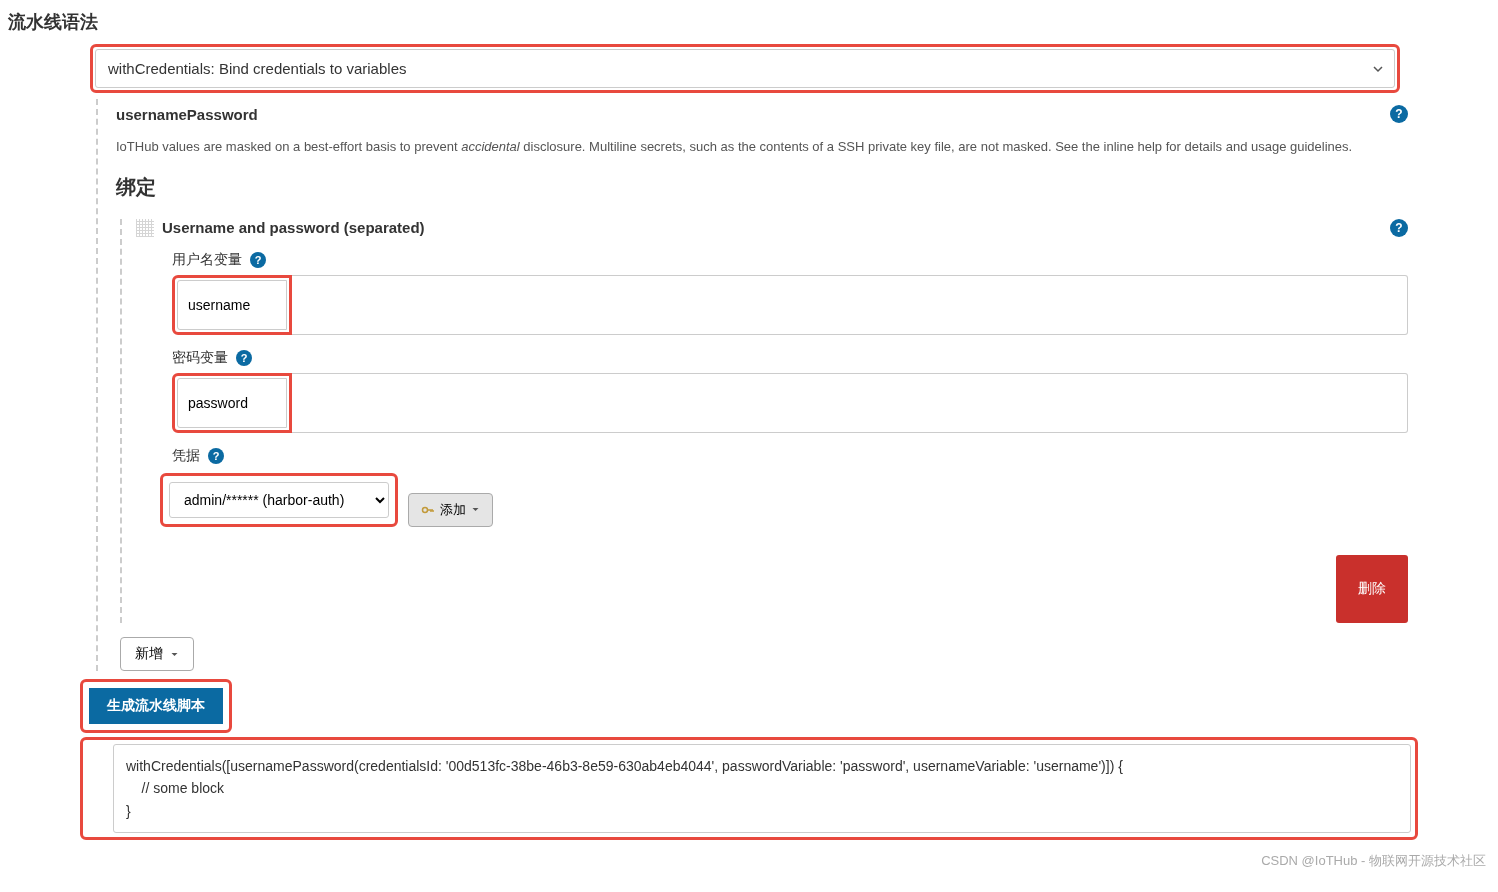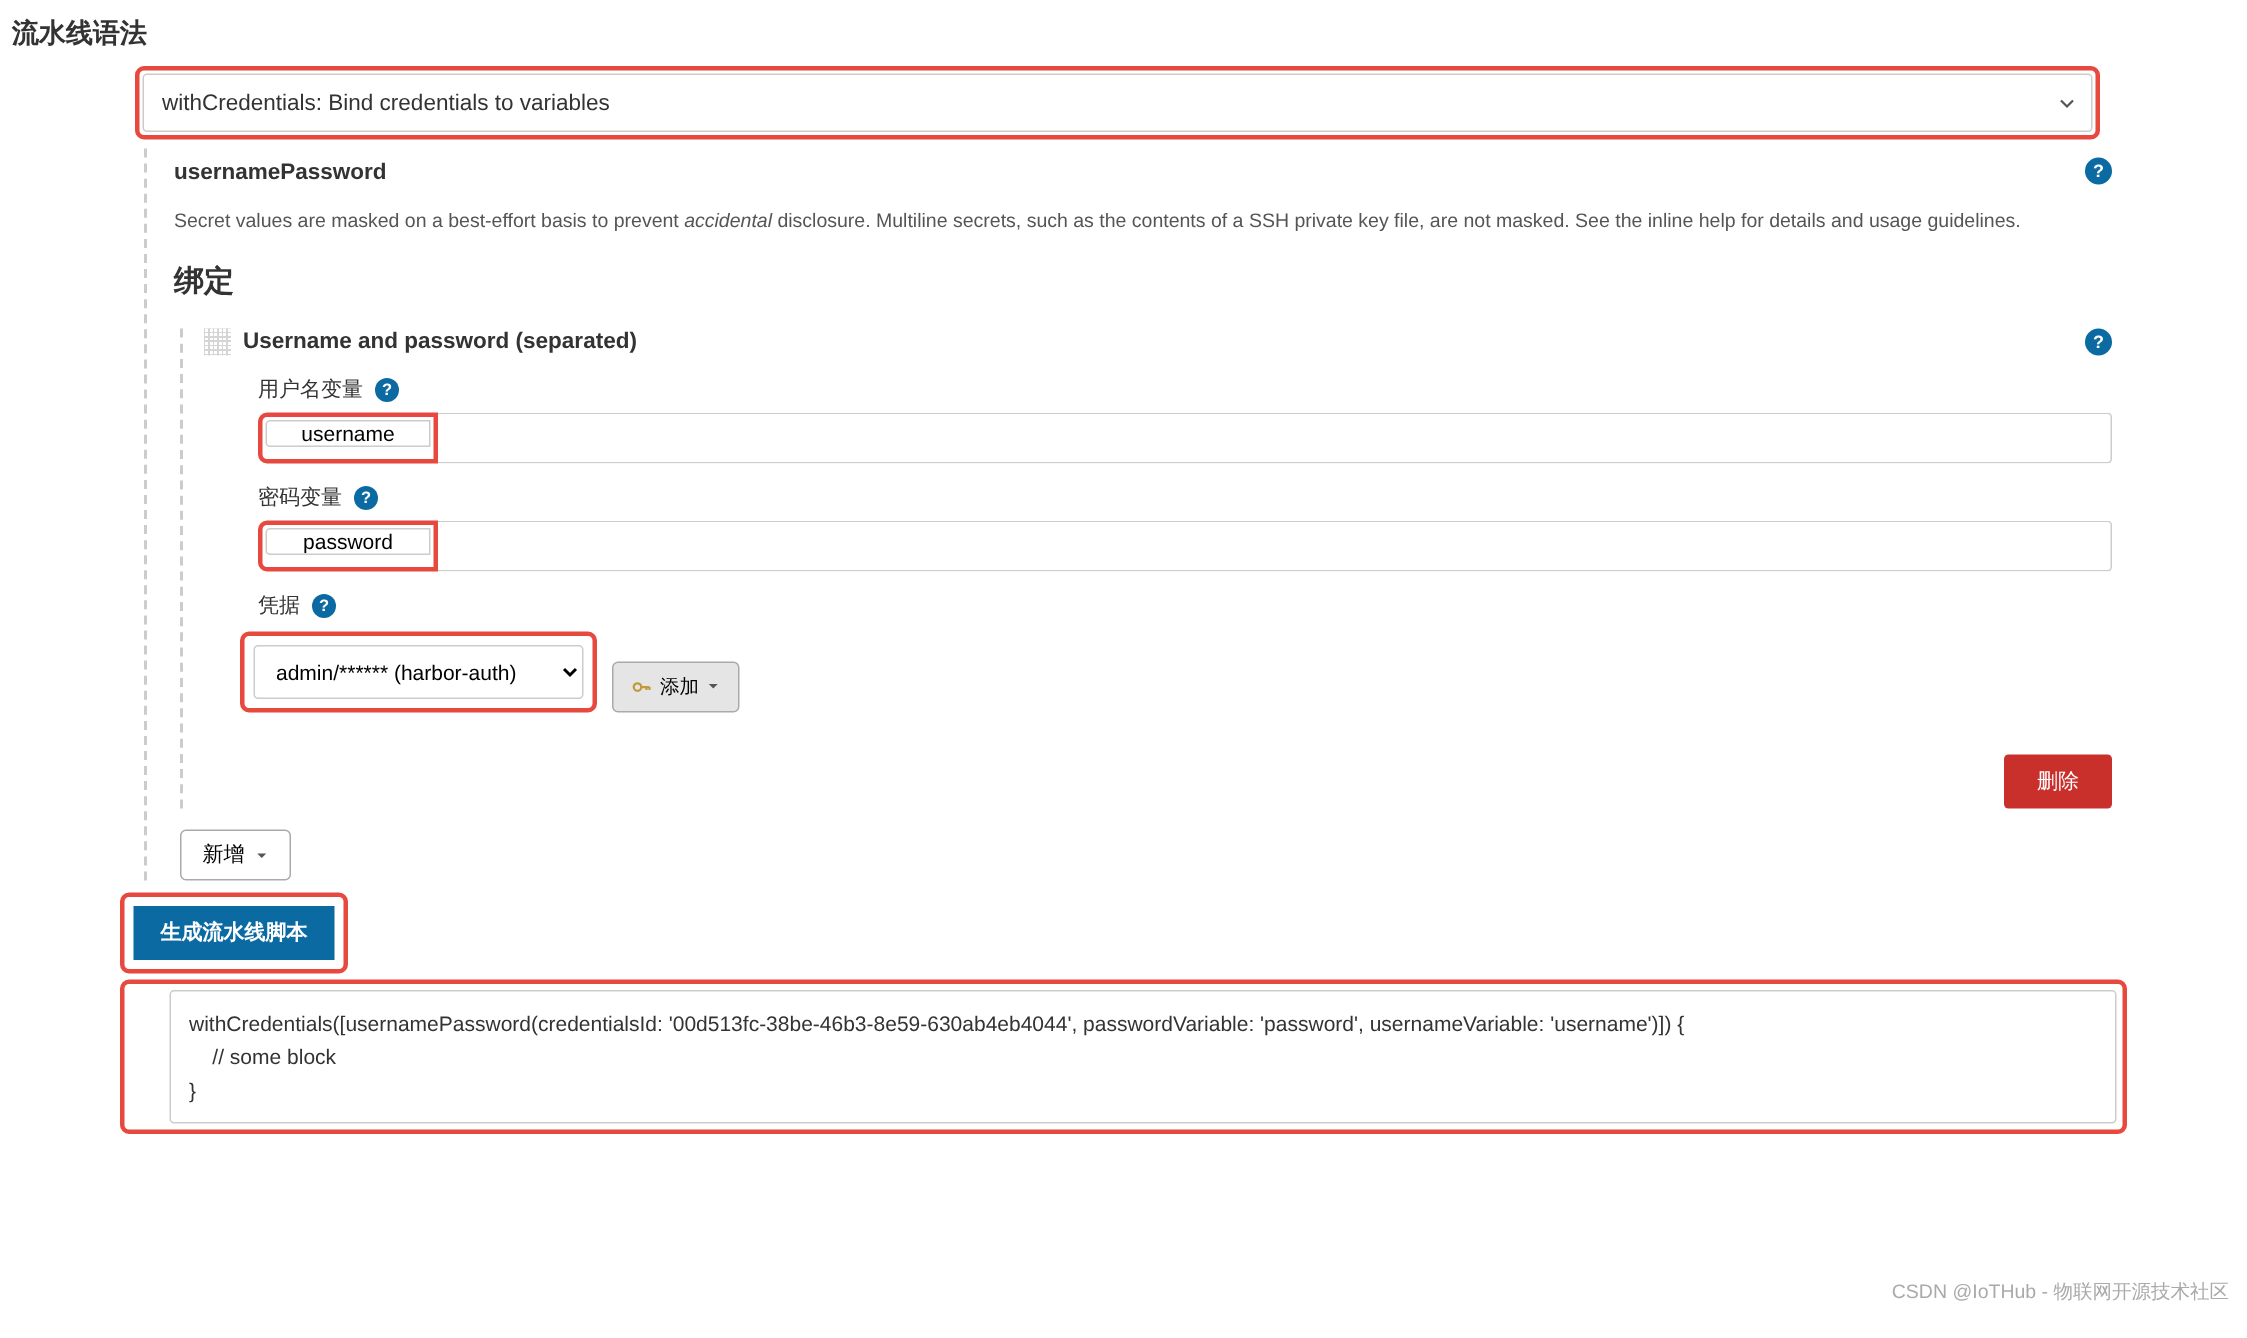--- a/index.html
+++ b/index.html
@@ -19,32 +19,32 @@
 .binding-block { border-left: 2px dashed #ccc; padding-left: 14px; margin-left: 4px; }
 .binding-header { display: flex; align-items: center; justify-content: space-between; }
 .binding-header-left { display: flex; align-items: center; gap: 8px; }
 .drag-handle { width: 18px; height: 18px; background: repeating-linear-gradient(0deg,#999 0,#999 1px,transparent 1px,transparent 3px),repeating-linear-gradient(90deg,#999 0,#999 1px,transparent 1px,transparent 3px); opacity:0.4; cursor: move; }
 .binding-title { font-size: 15px; font-weight: bold; }
 .form-row { margin: 14px 0 0 36px; }
 .label-row { display: flex; align-items: center; gap: 8px; margin-bottom: 6px; }
 .label-row label { font-size: 14px; color: #333; }
 .sm-help { width: 16px; height: 16px; font-size: 11px; }
 .input-highlight { border: 3px solid #e8493e; border-radius: 6px; display: inline-block; padding: 2px; }
-.text-input { padding: 0 10px; font-size: 14px; border: 1px solid #ccc; border-radius: 3px; text-align: center; }
+.text-input { padding: 16px 10px; font-size: 14px; border: 1px solid #ccc; border-radius: 3px; }
 .full-input { flex: 1; padding: 8px 10px; font-size: 14px; border: 1px solid #ccc; border-left: none; border-top-left-radius: 0; border-bottom-left-radius: 0; border-top-right-radius: 3px; border-bottom-right-radius: 3px; min-width: 0; }
 .highlight-input-group { display: flex; width: 100%; }
 .highlight-input-group .input-highlight { border-top-right-radius: 0; border-bottom-right-radius: 0; }
 .highlight-input-group .input-highlight .text-input { width: 110px; border-top-right-radius: 0; border-bottom-right-radius: 0; }
 .cred-row { display: flex; align-items: flex-end; gap: 10px; margin-top: 8px; margin-left: 24px; }
 .cred-highlight { border: 3px solid #e8493e; border-radius: 6px; padding: 6px; }
 .cred-select { padding: 8px 10px; font-size: 14px; border: 1px solid #ccc; border-radius: 3px; background: #fff; min-width: 220px; }
 .add-btn { padding: 7px 12px; font-size: 13px; border: 1px solid #aaa; border-radius: 4px; background: #e5e5e5; cursor: pointer; display: inline-flex; align-items: center; gap: 5px; }
 .key-icon { width: 14px; height: 14px; display: inline-block; }
 .delete-row { display: flex; justify-content: flex-end; margin: 28px 0 14px; }
-.delete-btn { background: #c9302c; color: #fff; border: none; padding: 9px 22px; font-size: 14px; border-radius: 3px; cursor: pointer; }
+.delete-btn { background: #c9302c; color: #fff; border: none; padding: 25px 22px; font-size: 14px; border-radius: 3px; cursor: pointer; }
 .new-btn { padding: 7px 14px; font-size: 14px; border: 1px solid #aaa; border-radius: 4px; background: #fff; cursor: pointer; margin-left: 4px; }
 .gen-wrap { border: 3px solid #e8493e; border-radius: 6px; display: inline-block; padding: 6px; margin: 8px 0 4px -10px; }
 .gen-btn { background: #0b6aa2; color: #fff; border: none; padding: 9px 18px; font-size: 14px; border-radius: 0; cursor: pointer; font-weight: bold; }
 .output-wrap { border: 3px solid #e8493e; border-radius: 6px; padding: 4px; margin-left: -10px; margin-right: -10px; }
 .output-box { border: 1px solid #ccc; border-radius: 3px; padding: 10px 12px; font-family: inherit; font-size: 14px; line-height: 1.6; white-space: pre-wrap; background: #fff; min-height: 70px; margin-left: 26px; }
 .watermark { position: fixed; bottom: 22px; right: 12px; font-size: 13px; color: #aaa; }
 svg { display: block; }
 </style>
 </head>
 <body>
@@ -63,21 +63,21 @@
       </span>
     </div>
   </div>
 
   <div class="section">
     <div class="section-header">
       <h3>usernamePassword</h3>
       <span class="help-icon">?</span>
     </div>
     <p class="help-text">
-      <span>Secret values are masked on a best-effort basis to prevent </span><em>accidental</em><span> disclosure. Multiline secrets, such as the contents of a SSH private key file, are not masked. See the inline help for details and usage guidelines.</span>
+      <span>IoTHub values are masked on a best-effort basis to prevent </span><em>accidental</em><span> disclosure. Multiline secrets, such as the contents of a SSH private key file, are not masked. See the inline help for details and usage guidelines.</span>
     </p>
 
     <div class="bind-title">绑定</div>
 
     <div class="binding-block">
       <div class="binding-header">
         <div class="binding-header-left">
           <span class="drag-handle"></span>
           <span class="binding-title">Username and password (separated)</span>
         </div>

